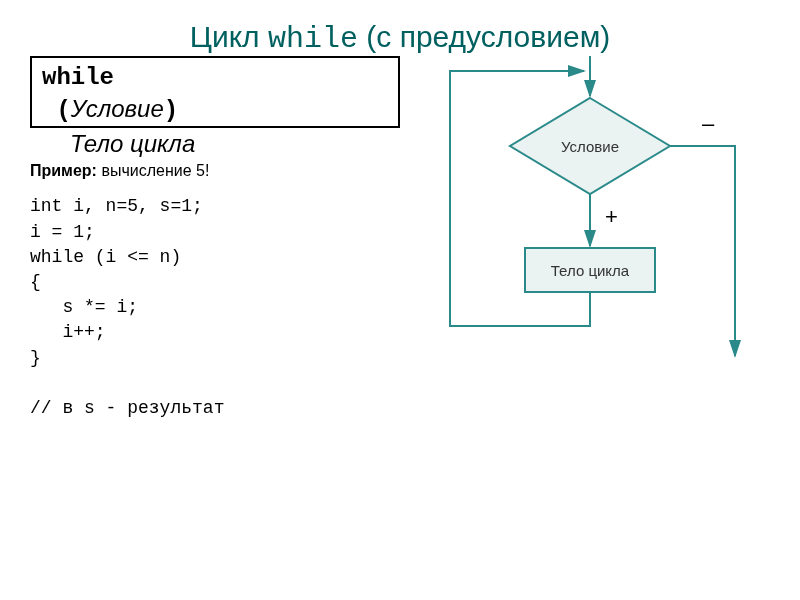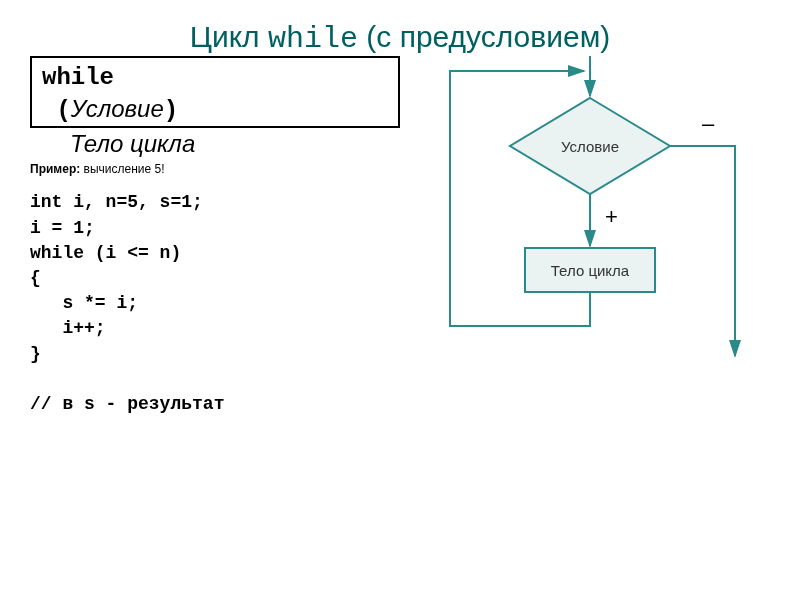--- a/index.html
+++ b/index.html
@@ -35,31 +35,30 @@
     }
     .syntax-box .cond-italic { font-style: italic; font-family: Arial; font-weight: normal; }
     .body-line {
       font-family: Arial;
       font-style: italic;
       font-size: 24px;
       padding-left: 40px;
       margin-top: 2px;
     }
     .example-label {
-      font-size: 12px;
+      font-size: 16px;
       margin-top: 4px;
       margin-bottom: 14px;
     }
     .example-label b { font-weight: bold; }
     .code {
       font-family: 'Courier New', monospace;
       font-size: 18px;
       line-height: 1.4;
       white-space: pre;
-      font-weight: bold;
     }
     .right-col {
       position: relative;
       flex: 1;
     }
     svg { overflow: visible; }
     .flow-text { font-family: Arial; font-size: 15px; fill: #333; }
     .flow-branch { font-family: Arial; font-size: 22px; fill: #000; }
   </style>
 </head>

